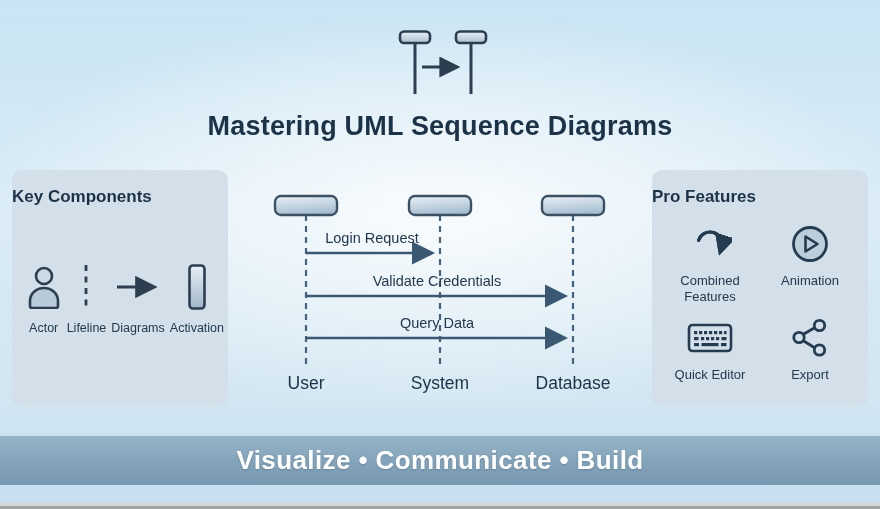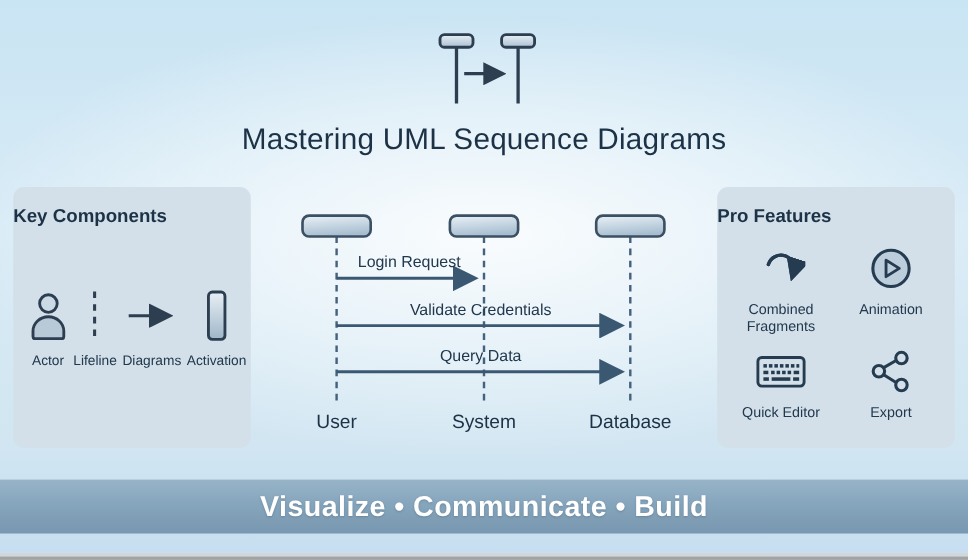--- a/index.html
+++ b/index.html
@@ -13,21 +13,21 @@
       linear-gradient(180deg, #c9e4f3 0%, #d8ebf6 40%, #d2e6f2 78%, #c6def0 100%);
     color: #1c3246;
   }
   .abs { position: absolute; }
 
   
   .logo { left: 385px; top: 28px; width: 112px; height: 68px; }
   .page-title {
     left: 0; top: 111px; width: 880px;
     text-align: center;
-    font-size: 27px; font-weight: 400; letter-spacing: 0.2px;
+    font-size: 27px; font-weight: 700; letter-spacing: 0.2px;
     color: #1c3246;
   }
 
   
   .panel {
     top: 170px; width: 216px; height: 237px;
     background: #d3e0e9;
     border-radius: 10px;
   }
   .panel.left  { left: 12px; }
@@ -202,21 +202,21 @@
             <marker id="ahSync" markerWidth="7" markerHeight="7" refX="4.2" refY="3.5" orient="auto">
               <path d="M0,0 L7,3.5 L0,7 Z" fill="#243b50"></path>
             </marker>
           </defs>
           <g transform="rotate(22 22 22)" stroke="#243b50" stroke-width="3" fill="none" stroke-linecap="round">
             <path d="M10 23 A12 12 0 0 1 34 21" marker-end="url(#ahSync)"></path>
             <path d="M34 21 A12 12 0 0 1 10 23" transform="rotate(180 22 22)" marker-end="url(#ahSync)"></path>
           </g>
         </svg>
       </div>
-      <div class="pf-label">Combined Fragments</div>
+      <div class="pf-label">Combined Features</div>
     </div>
 
     <div class="pf-item">
       <div class="pf-icon">
         <svg width="42" height="42" viewBox="0 0 42 42">
           <circle cx="21" cy="21" r="16.5" fill="#bccddb" stroke="#243b50" stroke-width="2.8"></circle>
           <path d="M16.5 13.5 L28.5 21 L16.5 28.5 Z" fill="none" stroke="#243b50" stroke-width="2.6" stroke-linejoin="round"></path>
         </svg>
       </div>
       <div class="pf-label">Animation</div>

